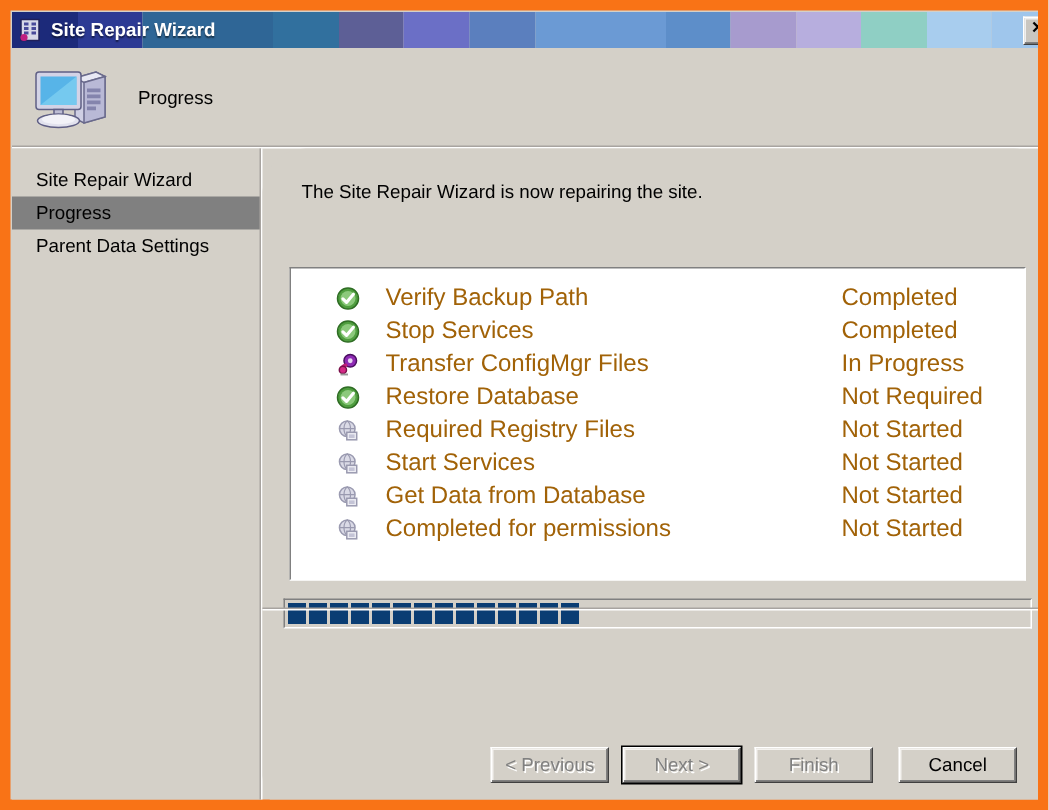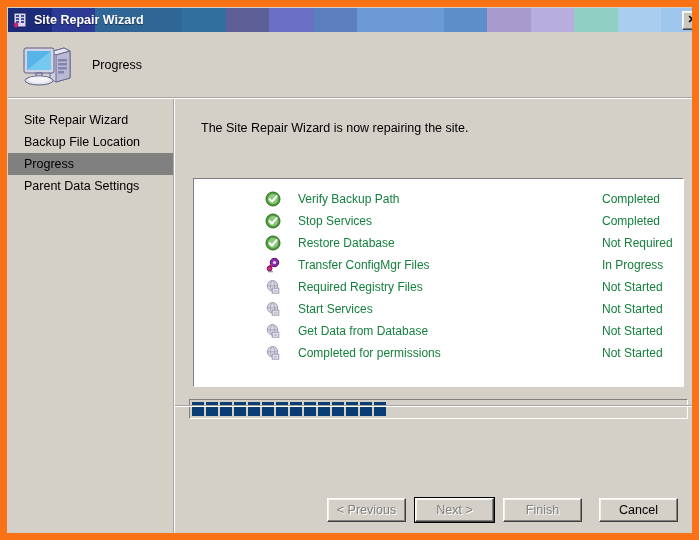--- a/index.html
+++ b/index.html
@@ -165,23 +165,22 @@
     border-right: 1px solid #ffffff;
     border-bottom: 1px solid #ffffff;
     box-sizing: border-box;
     overflow: hidden;
   }
   .task-row {
     position: relative;
     height: 22px;
     display: flex;
     align-items: center;
-    font-size: 12px;
-    color: #15803d;
-    margin-left: 41px;
+    font-size: 16px;
+    color: #a16207;
   }
   .task-icon {
     position: absolute;
     left: 30px;
     width: 16px; height: 16px;
     top: 3px;
   }
   .task-label {
     position: absolute;
     left: 63px;
@@ -332,21 +331,20 @@
         <ellipse cx="19" cy="37.6" rx="11" ry="3.2" fill="#f2f2f8"></ellipse>
       </svg>
     </span>
     <span id="header-title">Progress</span>
   </div>
   <div id="header-sep2"></div>
   <div id="header-sep"></div>
 
   <div id="sidebar">
       <div class="nav-item"><span>Site Repair Wizard</span></div>
-      <div class="nav-item"><span>Backup File Location</span></div>
       <div class="nav-item selected"><span>Progress</span></div>
       <div class="nav-item"><span>Parent Data Settings</span></div>
     </div>
   <div id="sidebar-divider2"></div>
   <div id="sidebar-divider"></div>
 
   <div id="content">
     <div id="instruction">The Site Repair Wizard is now repairing the site.</div>
 
     <div id="task-panel">
@@ -363,37 +361,37 @@
           <span class="task-icon"><svg viewBox="0 0 16 16" width="16" height="16">
               <circle cx="8" cy="8" r="7" fill="#4f9e3f" stroke="#2f6d24" stroke-width="1"></circle>
               <circle cx="8" cy="8" r="5" fill="#8cc97c"></circle>
               <path d="M4.6 8.2 L7 10.6 L11.6 5.1" stroke="#ffffff" stroke-width="2.1" fill="none" stroke-linecap="round" stroke-linejoin="round"></path>
             </svg></span>
           <span class="task-label">Stop Services</span>
           <span class="task-status">Completed</span>
         </div>
         <div class="task-row">
           <span class="task-icon"><svg viewBox="0 0 16 16" width="16" height="16">
-              <circle cx="8" cy="8" r="7" fill="#4f9e3f" stroke="#2f6d24" stroke-width="1"></circle>
-              <circle cx="8" cy="8" r="5" fill="#8cc97c"></circle>
-              <path d="M4.6 8.2 L7 10.6 L11.6 5.1" stroke="#ffffff" stroke-width="2.1" fill="none" stroke-linecap="round" stroke-linejoin="round"></path>
-            </svg></span>
-          <span class="task-label">Restore Database</span>
-          <span class="task-status">Not Required</span>
-        </div>
-        <div class="task-row">
-          <span class="task-icon"><svg viewBox="0 0 16 16" width="16" height="16">
               <circle cx="9.5" cy="5.5" r="4.2" fill="#8e2bb4" stroke="#4a1060" stroke-width="1"></circle>
               <circle cx="9.5" cy="5.5" r="1.6" fill="#e8d6f2"></circle>
               <path d="M6.5 8.5 C3.5 9.5 3 12 5 13.2" stroke="#c0207a" stroke-width="2.4" fill="none" stroke-linecap="round"></path>
               <circle cx="4.6" cy="11.6" r="2.4" fill="#d42a86" stroke="#7a0f4a" stroke-width="1"></circle>
               <rect x="3" y="14" width="5" height="1.3" fill="#9a9a9a"></rect>
             </svg></span>
           <span class="task-label">Transfer ConfigMgr Files</span>
           <span class="task-status">In Progress</span>
+        </div>
+        <div class="task-row">
+          <span class="task-icon"><svg viewBox="0 0 16 16" width="16" height="16">
+              <circle cx="8" cy="8" r="7" fill="#4f9e3f" stroke="#2f6d24" stroke-width="1"></circle>
+              <circle cx="8" cy="8" r="5" fill="#8cc97c"></circle>
+              <path d="M4.6 8.2 L7 10.6 L11.6 5.1" stroke="#ffffff" stroke-width="2.1" fill="none" stroke-linecap="round" stroke-linejoin="round"></path>
+            </svg></span>
+          <span class="task-label">Restore Database</span>
+          <span class="task-status">Not Required</span>
         </div>
         <div class="task-row">
           <span class="task-icon"><svg viewBox="0 0 16 16" width="16" height="16">
               <circle cx="7.5" cy="6.8" r="5.2" fill="#dadae6" stroke="#9a9ab0" stroke-width="1"></circle>
               <path d="M2.4 6.8 H12.6" stroke="#9a9ab0" stroke-width=".8"></path>
               <path d="M7.5 1.6 C4.6 4 4.6 9.6 7.5 12 C10.4 9.6 10.4 4 7.5 1.6 Z" fill="none" stroke="#9a9ab0" stroke-width=".8"></path>
               <rect x="7.2" y="9.2" width="6.6" height="5" fill="#eeeef4" stroke="#9a9ab0" stroke-width="1"></rect>
               <rect x="8.6" y="10.6" width="3.8" height="2.4" fill="#c4c4d6"></rect>
             </svg></span>
           <span class="task-label">Required Registry Files</span>

